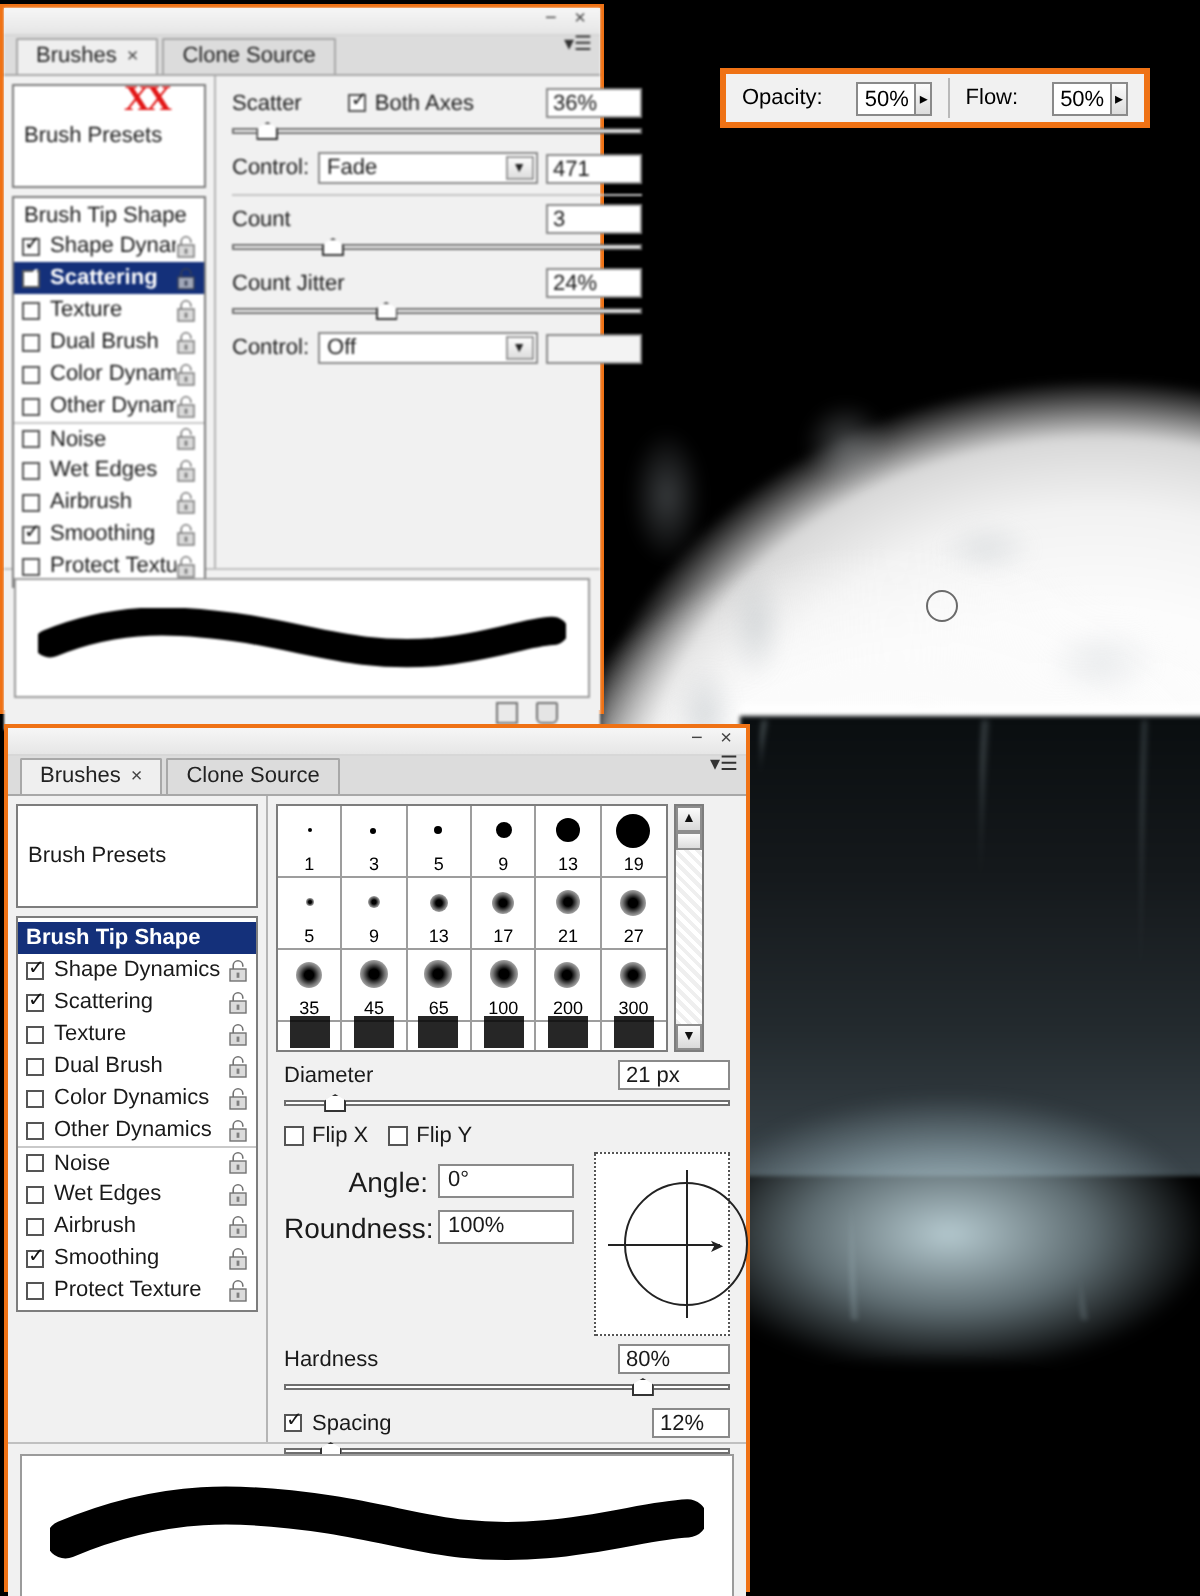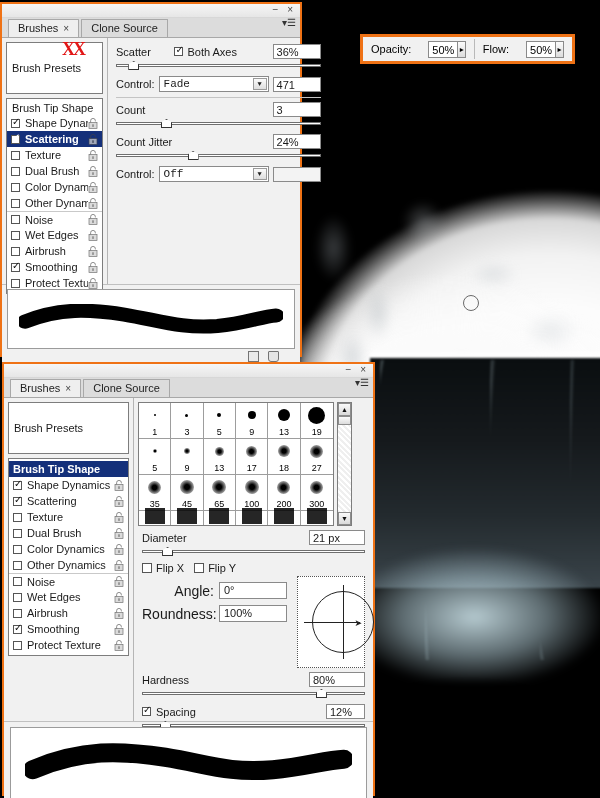--- a/index.html
+++ b/index.html
@@ -124,21 +124,21 @@
   .numbox.empty { background:#f3f3f3; }
   .slider { height:9px; margin:2px 0 6px 0; position:relative; }
   .slider .track { position:absolute; left:0; right:0; top:3px; height:3px; border:1px solid #6f6f6f;
                    background:#fff; }
   .slider .thumb { position:absolute; top:0px; width:11px; height:9px; background:#fff;
                    border:1px solid #333;
                    clip-path:polygon(50% 0%, 100% 38%, 100% 100%, 0% 100%, 0% 38%); }
   .ctlrow { display:flex; align-items:center; margin:2px 0 2px 0; }
   .ctlrow .cl { font-size:11px; margin-right:4px; }
   .selbox { border:1px solid #8a8a8a; background:#fff; height:16px; flex:1; position:relative;
-            font-size:11px; padding:1px 18px 0 4px; min-width:0;font-family:Liberation Mono, monospace; }
+            font-size:11px; padding:1px 18px 0 4px; min-width:0; }
   .selbox .arrow { position:absolute; right:1px; top:1px; width:14px; height:12px;
                    background:linear-gradient(to bottom,#fbfbfb,#dedede); border:1px solid #9a9a9a;
                    font-size:7px; text-align:center; line-height:11px; color:#222;}
   .hrule { height:1px; background:#c4c4c4; margin:5px 0 4px 0; }
 
   .preview-wrap { border-top:1px solid #c0c0c0; background:#f1f1f1; padding:4px 5px 2px 5px; }
   .preview { background:#fff; border:1px solid #9b9b9b; height:60px; position:relative; overflow:hidden; }
   .footicons { height:14px; position:relative; }
   .footicons span { position:absolute; bottom:1px; width:11px; height:11px; opacity:.8; }
 
@@ -606,21 +606,21 @@
               <div class="bcell">
                 <span class="bdot">
                   <i style="width:11px;height:11px;background:radial-gradient(circle,#000 0%,#000 25%,rgba(0,0,0,.55) 55%,rgba(0,0,0,0) 100%);"></i>
                 </span>
                 <span class="bnum">17</span>
               </div>
               <div class="bcell">
                 <span class="bdot">
                   <i style="width:12px;height:12px;background:radial-gradient(circle,#000 0%,#000 25%,rgba(0,0,0,.55) 55%,rgba(0,0,0,0) 100%);"></i>
                 </span>
-                <span class="bnum">18</span>
+                <span class="bnum">21</span>
               </div>
               <div class="bcell">
                 <span class="bdot">
                   <i style="width:13px;height:13px;background:radial-gradient(circle,#000 0%,#000 25%,rgba(0,0,0,.55) 55%,rgba(0,0,0,0) 100%);"></i>
                 </span>
                 <span class="bnum">27</span>
               </div>
               <div class="bcell">
                 <span class="bdot">
                   <i style="width:13px;height:13px;background:radial-gradient(circle,#000 0%,#000 25%,rgba(0,0,0,.55) 55%,rgba(0,0,0,0) 100%);"></i>

